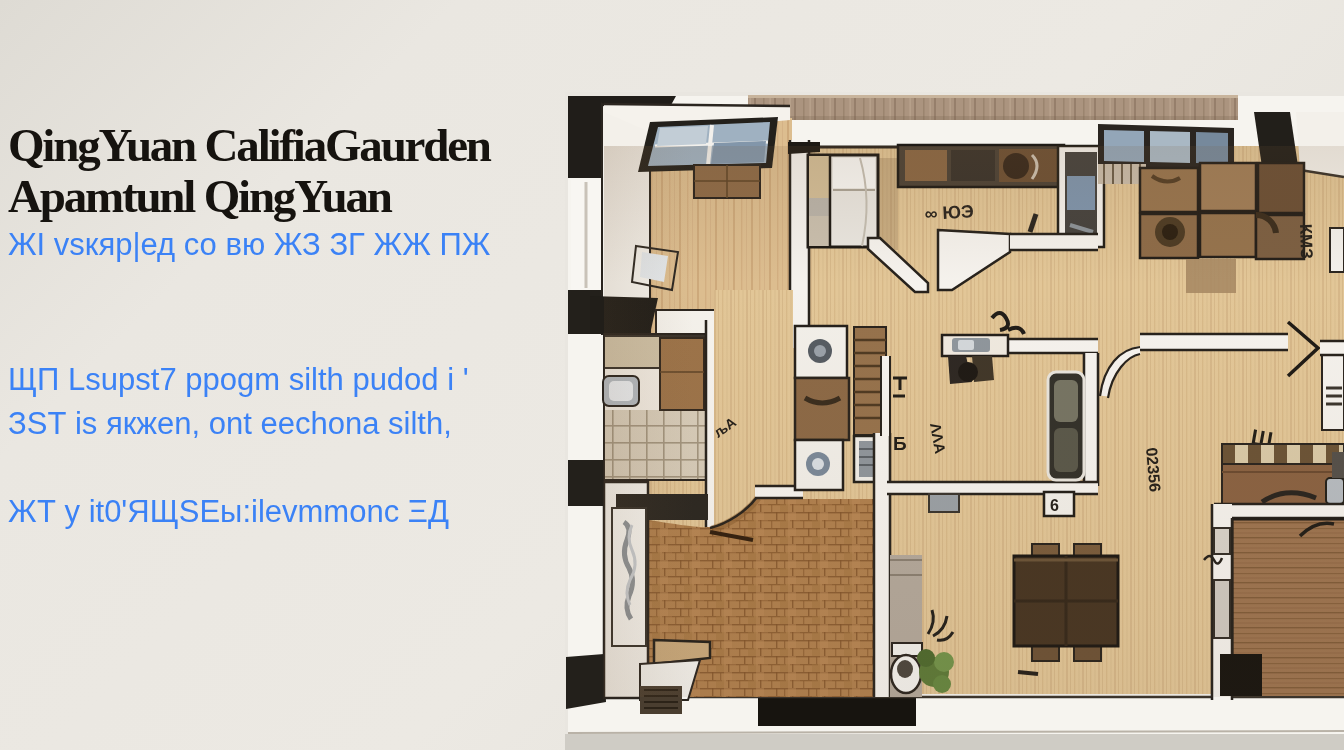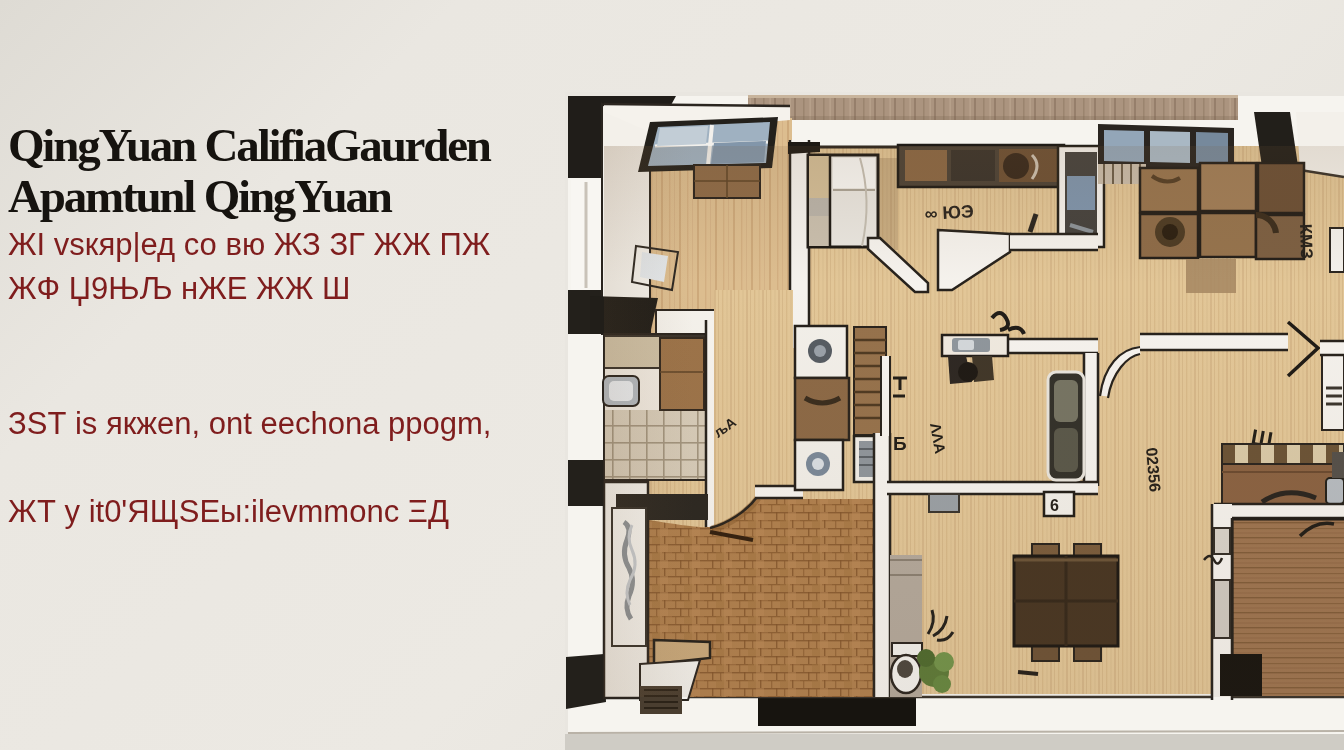--- a/index.html
+++ b/index.html
@@ -3,36 +3,36 @@
 <meta charset="utf-8">
 <style>
   html,body{margin:0;padding:0;}
   body{width:1344px;height:750px;overflow:hidden;
     font-family:"Liberation Sans",sans-serif;
     background:linear-gradient(135deg,#dedbd4 0%,#eae7e1 22%,#ece9e3 55%,#e2dfd8 100%);}
   .wrap{position:relative;width:1344px;height:542px;}
   .t{position:absolute;left:8px;white-space:nowrap;}
   .title{font-family:"Liberation Serif",serif;font-weight:bold;color:#16130f;
     font-size:47px;letter-spacing:-2.2px;line-height:1;}
-  .para{color:#7f1d1d;font-size:31px;letter-spacing:0px;line-height:1;}
+  .para{color:#3b82f6;font-size:31px;letter-spacing:0px;line-height:1;}
 </style>
 </head>
 <body>
 <div class="wrap">
 
   <div class="t title" style="top:122px;">QingYuan CalifiaGaurden</div>
 
   <div class="t title" style="top:173px;">Apamtunl QingYuan</div>
 
   <div class="t para" style="top:229px;">ЖІ vsкяр|ед со вю ЖЗ ЗГ ЖЖ ПЖ</div>
 
-  <div class="t para" style="top:273px;">ЖФ Џ9ЊЉ нЖЕ ЖЖ Ш</div>
-
-
-  <div class="t para" style="top:408px;">ЗЅТ is якжеn, ont eechona ppogm,</div>
+
+  <div class="t para" style="top:364px;">ЩΠ Lsupst7 ppogm silth pudod і  '</div>
+
+  <div class="t para" style="top:408px;">ЗЅТ is якжеn, ont eechona silth,</div>
 
   <div class="t para" style="top:496px;text-align:right;">ЖТ у іt0'ЯЩЅЕы:іlеvmmonc ΞД</div>
 
   <svg id="plan" width="779" height="658" viewBox="565 92 779 658" style="position:absolute;left:565px;top:92px;">
   <defs>
     <pattern id="woodV" width="16" height="90" patternUnits="userSpaceOnUse">
       <rect width="16" height="90" fill="#e2c697"></rect>
       <rect x="2" width="1.4" height="90" fill="#cfae7e" opacity="0.55"></rect>
       <rect x="6.5" width="1" height="90" fill="#d8ba8c" opacity="0.9"></rect>
       <rect x="10" width="2" height="90" fill="#c4a172" opacity="0.4"></rect>

